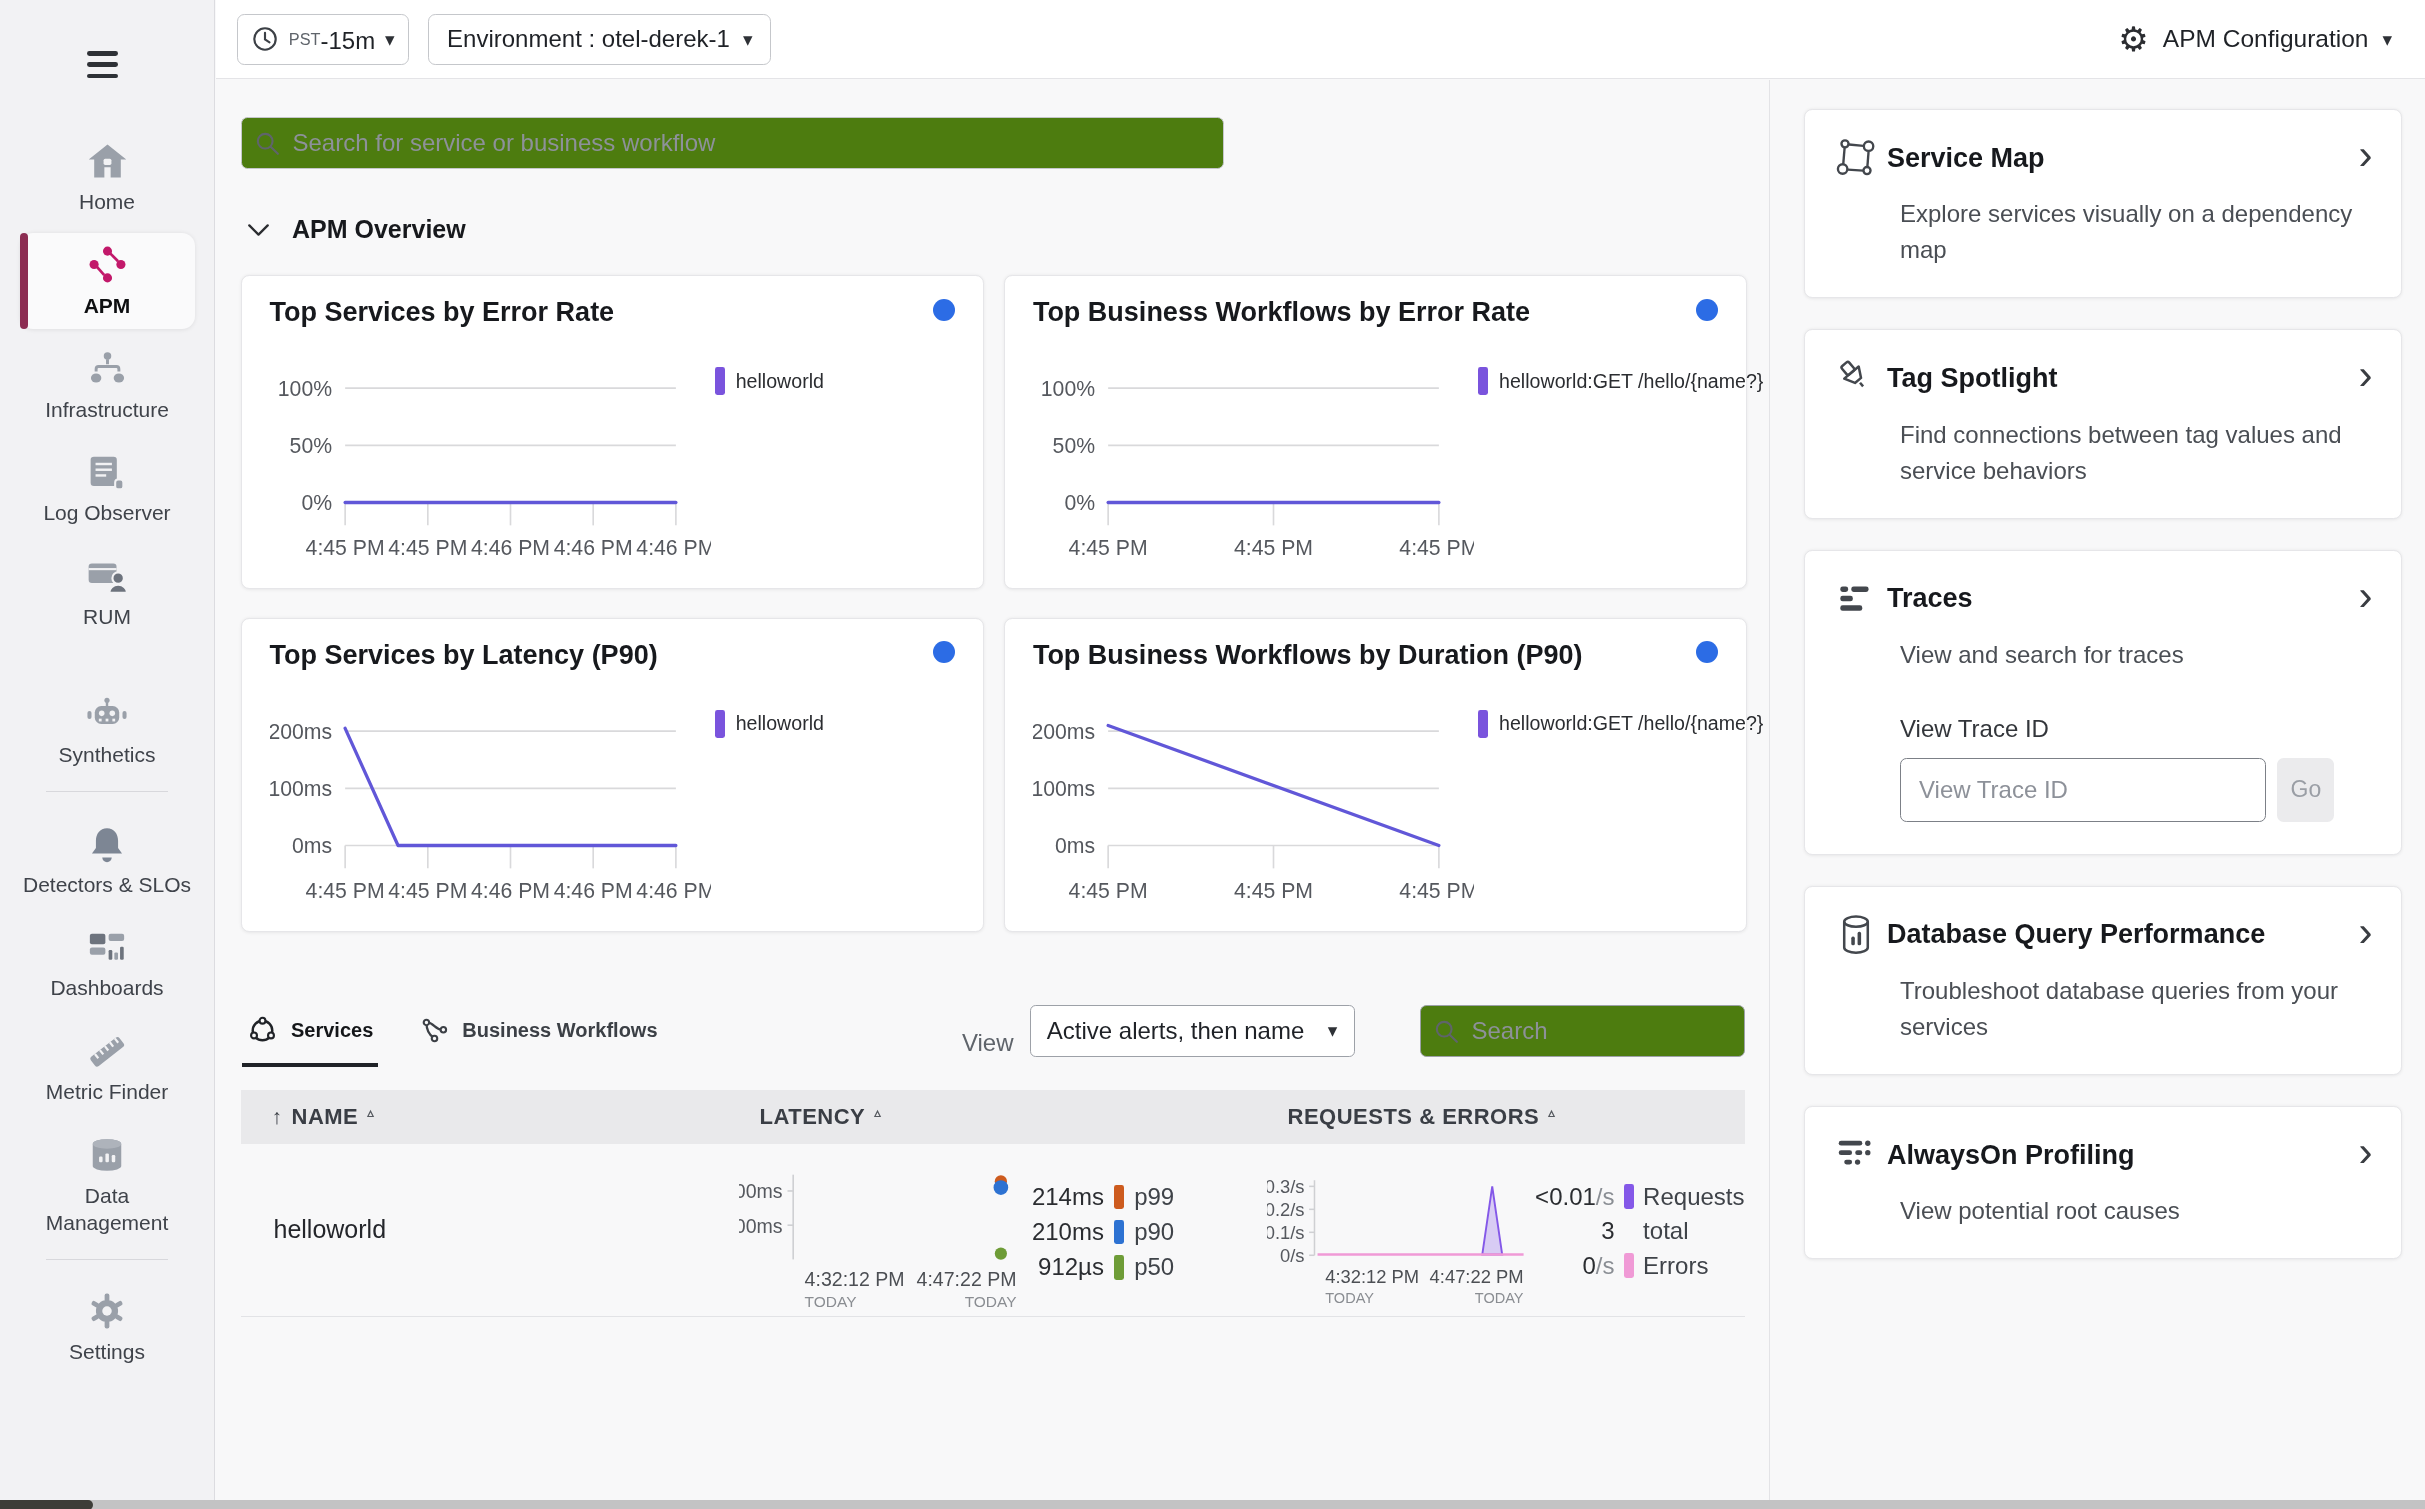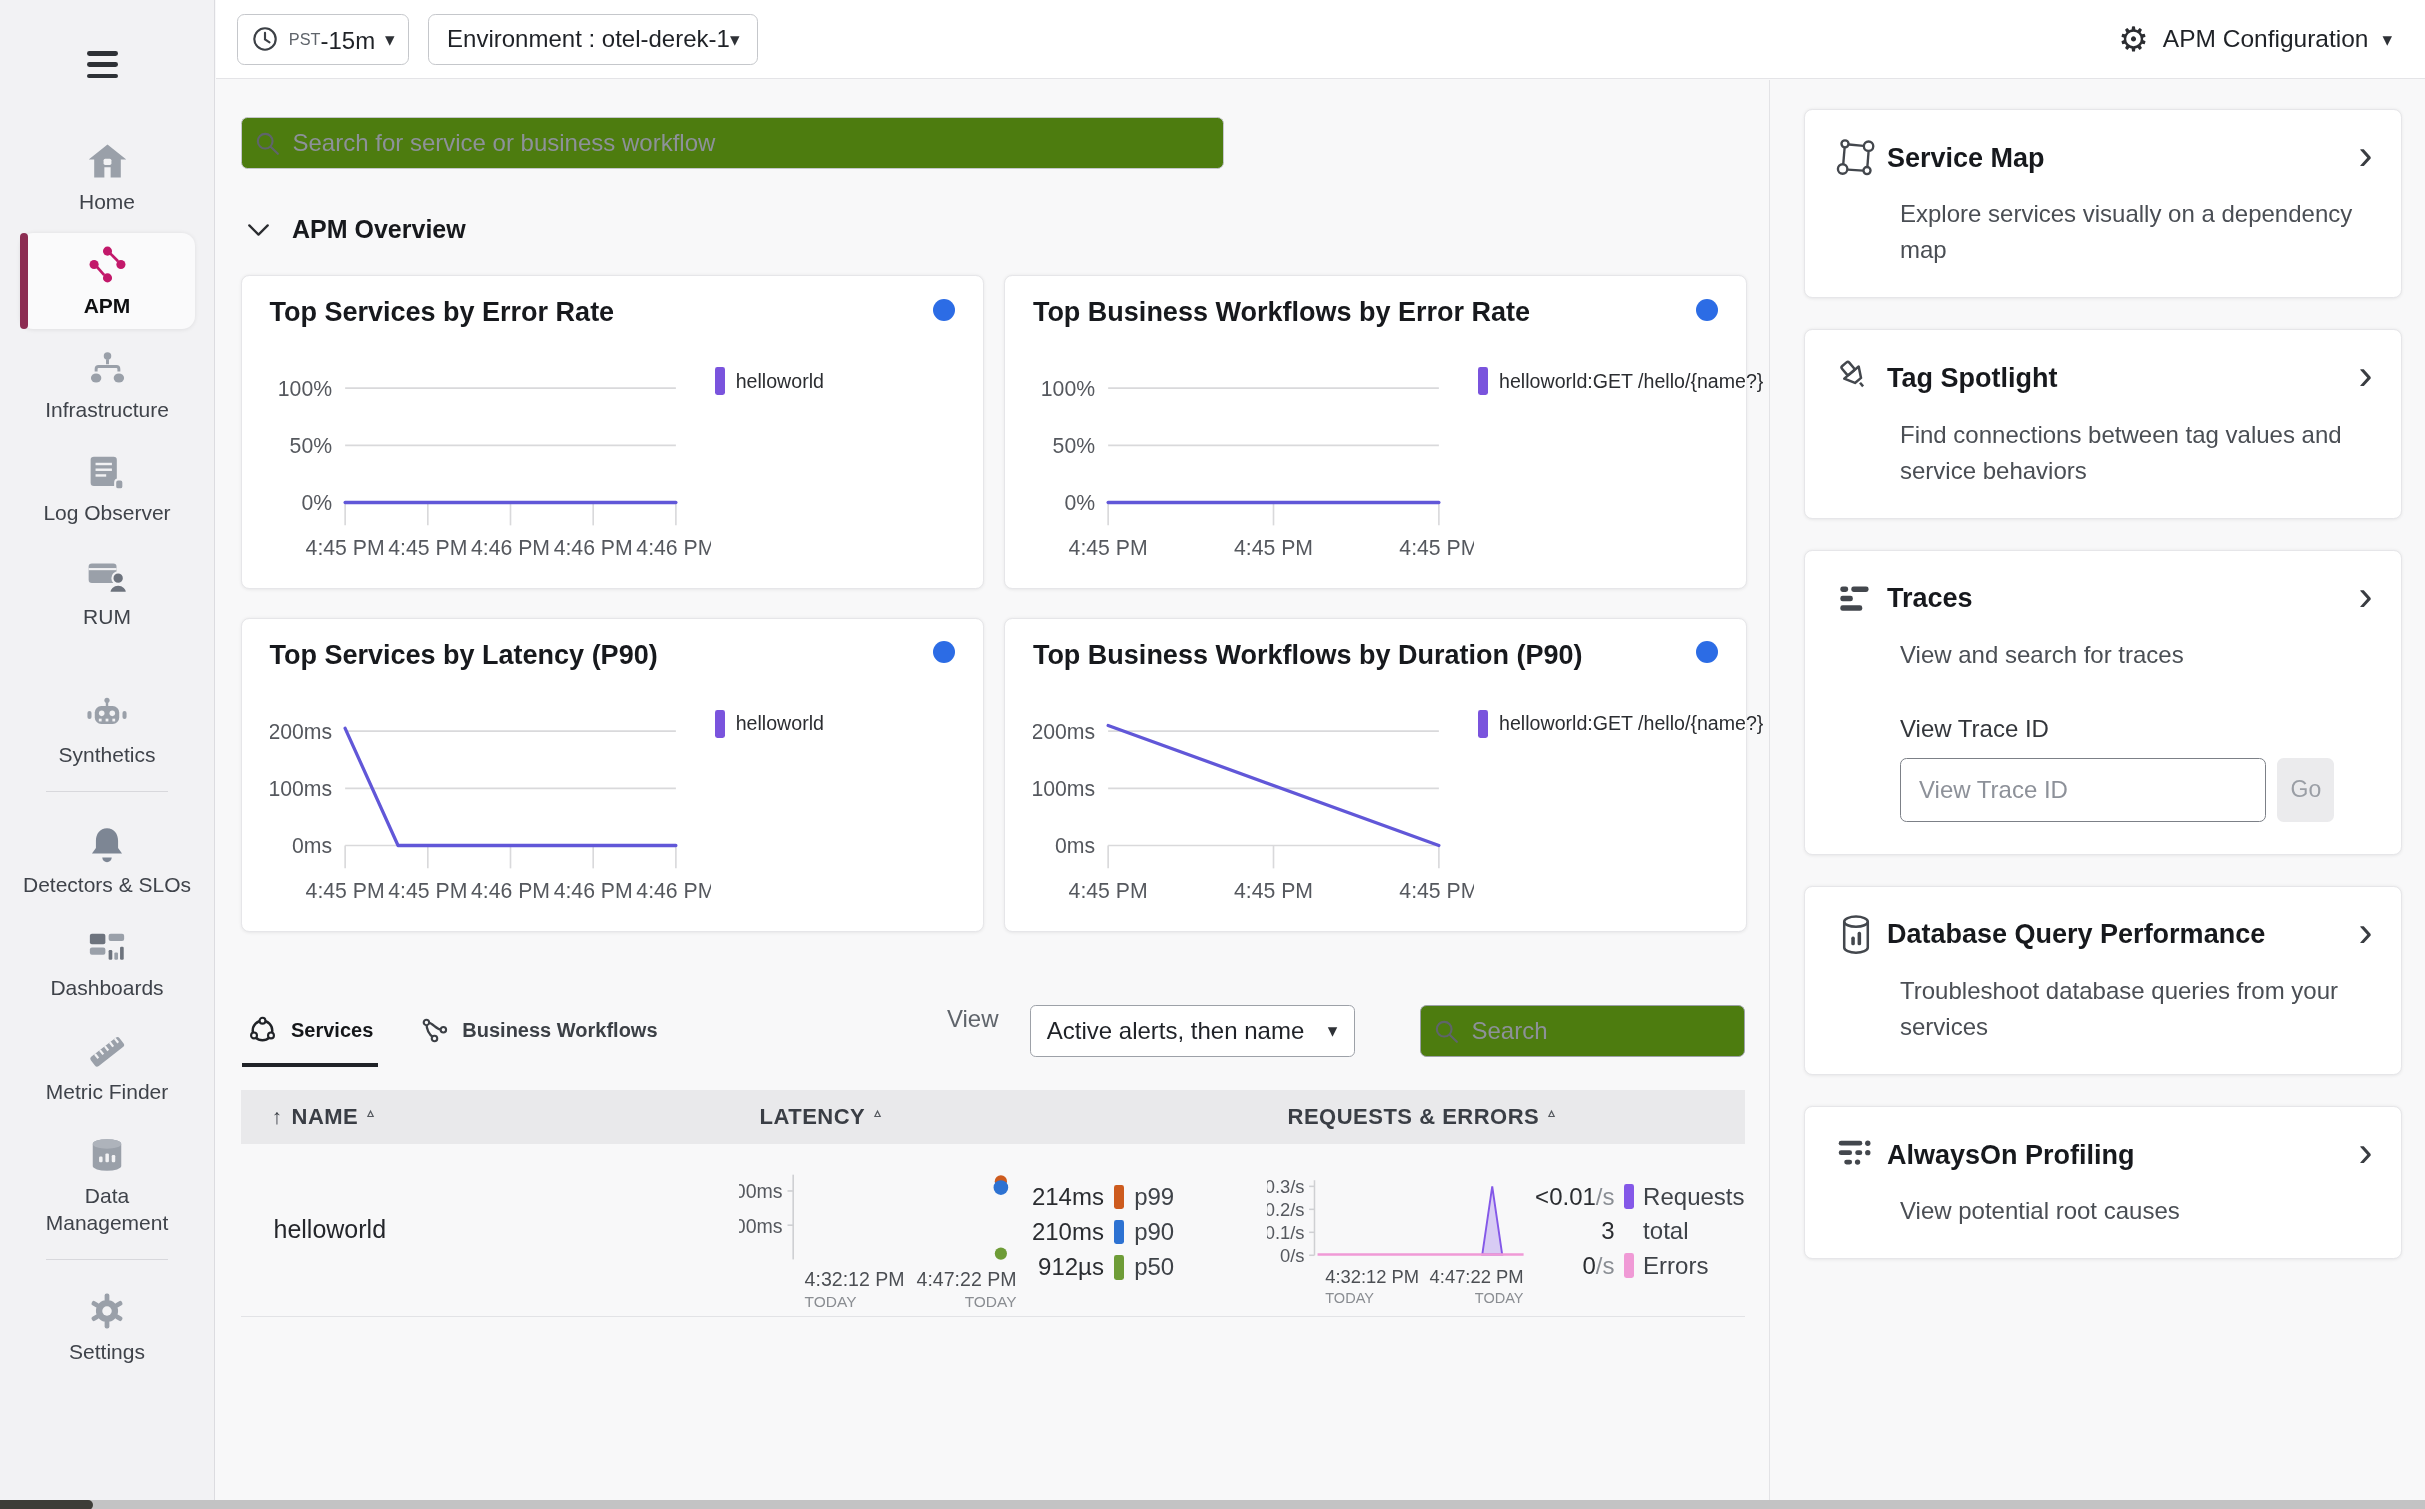--- a/index.html
+++ b/index.html
@@ -30,21 +30,21 @@
 
   
   .topbar { position:absolute; left:216px; right:0; top:0; height:79px; background:#ffffff;
     border-bottom:0.8px solid #e4e4e7; display:flex; align-items:center; z-index:2; }
   .pill-btn { display:flex; align-items:center; background:#fff; border:1.6px solid #c5c7cb;
     border-radius:7.3px; height:51px; cursor:pointer; font-family:inherit; }
   .time-picker { margin-left:21px; padding:0 13px; gap:9.8px; }
   .tp-text { display:flex; flex-direction:row; align-items:center; line-height:1; }
   .tp-zone { font-size:16.3px; color:#5f646b; }
   .tp-range { font-size:24px; color:#1f2227; margin-top:3.3px; }
-  .env-picker { margin-left:19.6px; padding:0 18px; font-size:24px; color:#1f2227; }
+  .env-picker { margin-left:19.6px; padding:0 18px; gap:13px; font-size:24px; color:#1f2227; }
   .caret { font-size:19px; color:#2e3136; line-height:1; }
   .topbar-right { margin-left:auto; margin-right:34px; display:flex; align-items:center; gap:14px;
     font-size:24.5px; color:#1f2227; cursor:pointer; }
   .gear-glyph { font-size:34px; color:#2b2d31; line-height:1; }
 
   
   .main { position:absolute; left:216px; top:80px; width:1553px; bottom:9.8px;
     background:#f8f8f9; padding:0 24.5px; }
   .search-wrap { position:relative; margin-top:37px; width:983px; height:52px; }
   .search-wrap svg { position:absolute; left:14.7px; top:14px; }
@@ -66,21 +66,21 @@
   .legend .sw { width:10.6px; height:28px; border-radius:2.4px; flex:0 0 auto; }
   .legend .name { font-size:19.6px; color:#2b2d31; white-space:nowrap; }
 
   
   .tabs-row { margin-top:73px; display:flex; align-items:center; padding-left:6.5px; }
   .tab { position:relative; display:flex; align-items:center; gap:13px; cursor:pointer; }
   .tab .t-label { font-size:20px; font-weight:bold; color:#3c4046; }
   .tab.active .t-label { color:#141619; }
   .tab.active::after { content:""; position:absolute; left:-4.9px; right:-4.9px; bottom:-21px; height:4.1px; background:#202328; }
   .tab + .tab { margin-left:47px; }
-  .view-group { margin-left:auto; display:flex; align-items:flex-start; gap:31px; }
+  .view-group { margin-left:auto; display:flex; align-items:flex-end; gap:16px; }
   .view-label { font-size:24px; color:#5f646b; }
   .select { display:flex; align-items:center; justify-content:space-between; width:325px; height:52px;
     padding:0 16.3px; border:1.6px solid #9da1a8; border-radius:5.7px; background:#fff; font-size:24px;
     color:#1f2227; cursor:pointer; font-family:inherit; }
   .mini-search { position:relative; width:325px; height:52px; margin-left:65px; }
   .mini-search svg { position:absolute; left:14.7px; top:14px; }
   .mini-search input { border-color:#9da1a8; }
 
   
   .table { margin-top:33px; }

